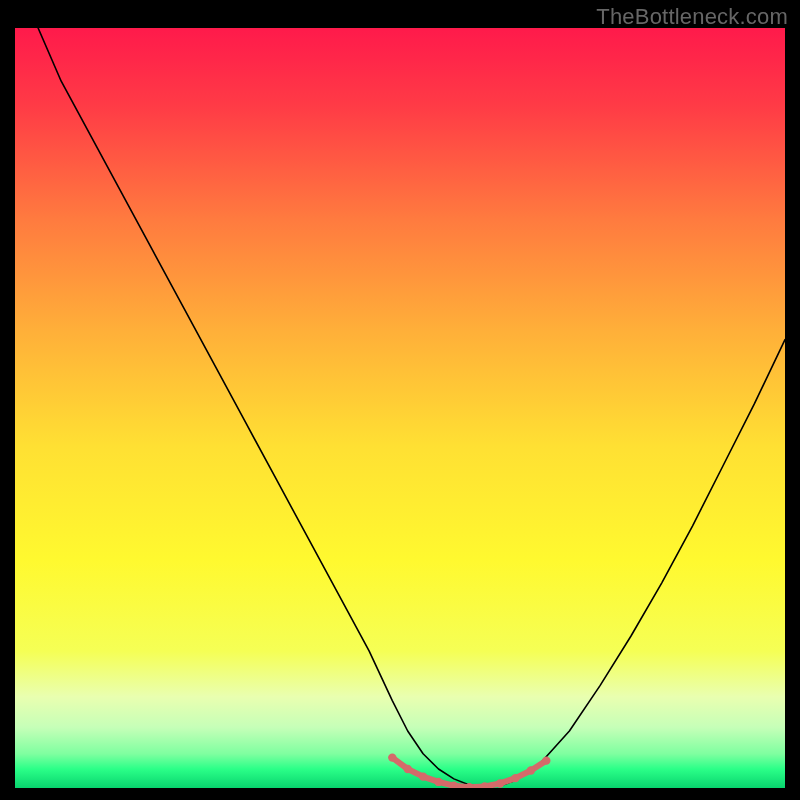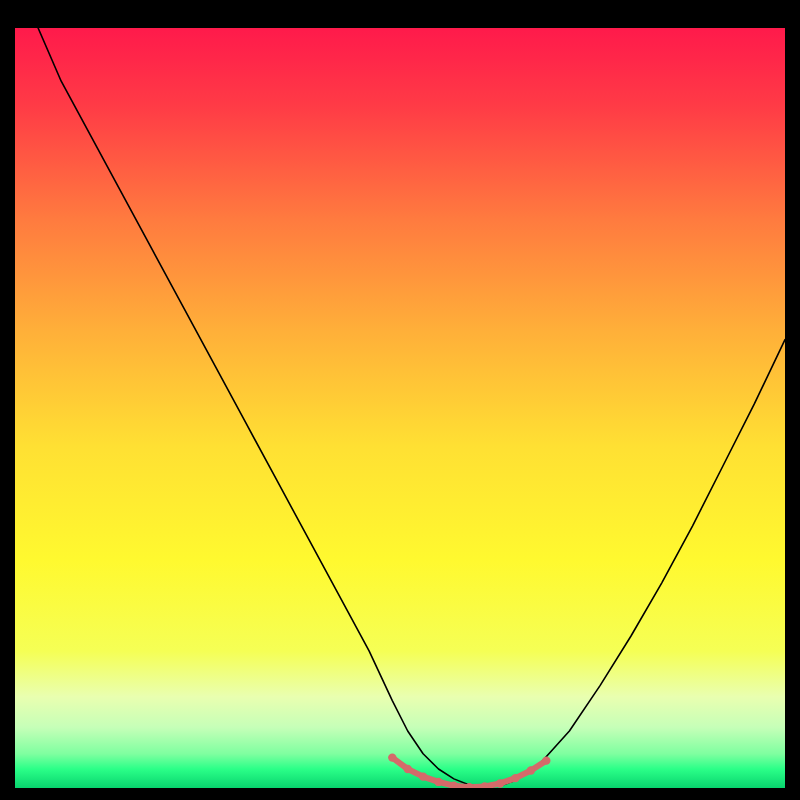--- a/index.html
+++ b/index.html
@@ -37,20 +37,21 @@
   svg {
     display: block;
     width: 100%;
     height: 100%;
   }
 </style>
 </head>
 <body>
 
 <div class="frame">
+  <div class="watermark">TheBottleneck.com</div>
 
   <div class="plot-wrap">
     <svg id="plot-svg" viewBox="0 0 770 760" preserveAspectRatio="none">
       <defs>
         <linearGradient id="bg-grad" x1="0" y1="0" x2="0" y2="1">
             <stop offset="0%" stop-color="#ff1a4b"></stop>
             <stop offset="10%" stop-color="#ff3a46"></stop>
             <stop offset="25%" stop-color="#ff7a3f"></stop>
             <stop offset="40%" stop-color="#ffb039"></stop>
             <stop offset="55.00000000000001%" stop-color="#ffe033"></stop>

